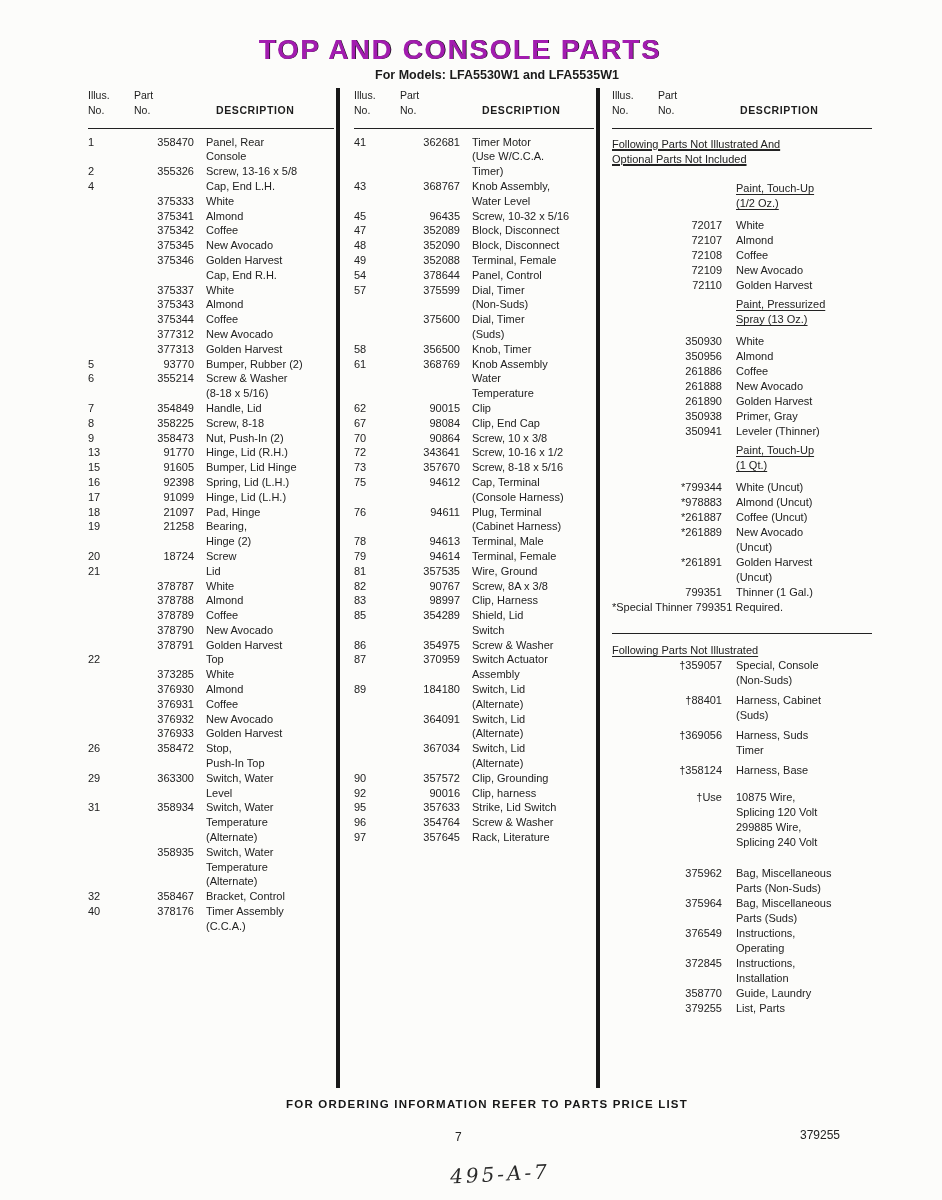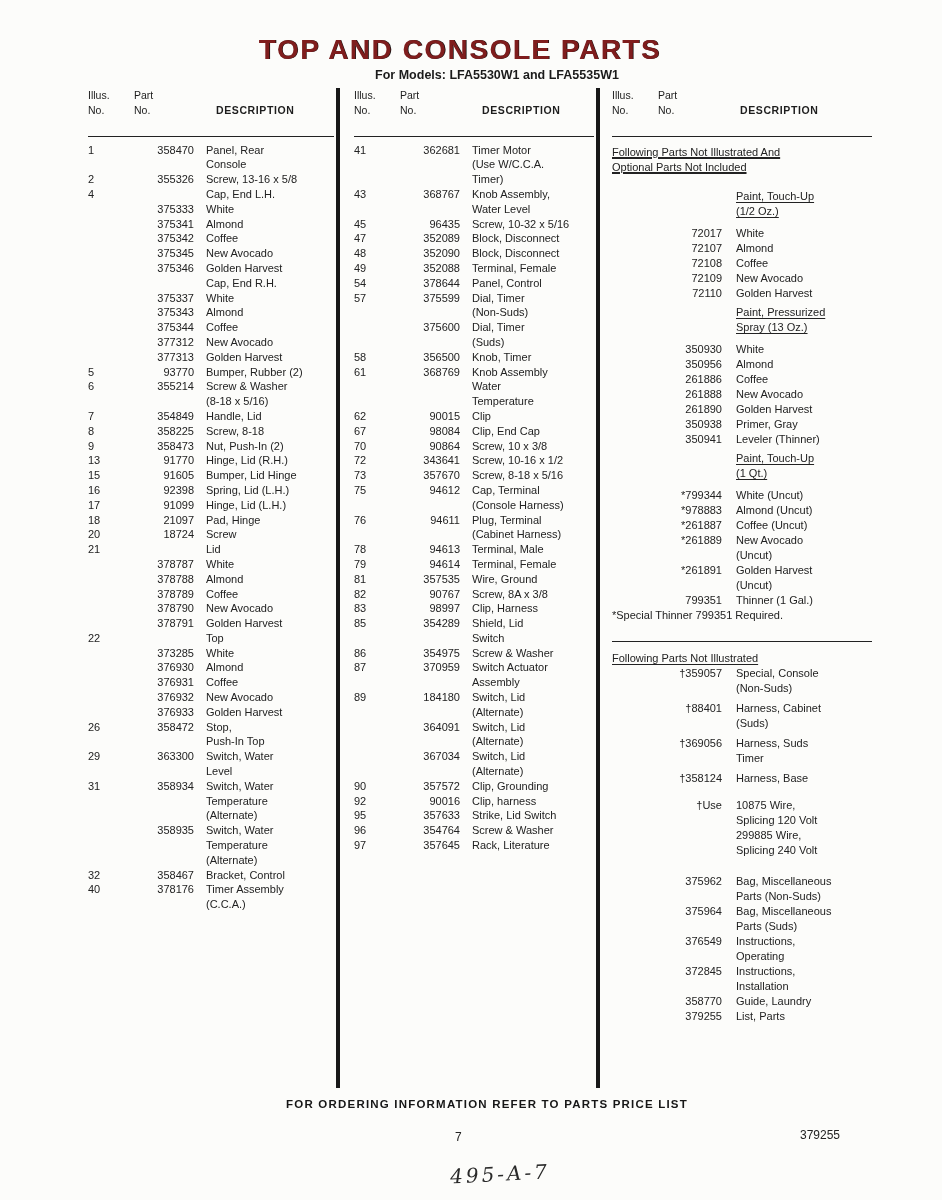--- a/index.html
+++ b/index.html
@@ -9,36 +9,36 @@
     font-family: "Liberation Sans", sans-serif;
     color: #222;
     position: relative;
     overflow: hidden;
   }
   .page { position: absolute; inset: 0; }
 
   .title {
     position: absolute; top: 34px; left: 0; width: 920px;
     text-align: center; font-size: 28px; font-weight: bold;
-    letter-spacing: 1.5px; color: #7f1d1d;
+    letter-spacing: 1.5px; color: #a21caf;
     text-shadow: 0.6px 0 0 #111;
   }
   .subtitle {
     position: absolute; top: 68px; left: 17px; width: 920px;
     text-align: center; font-size: 12.5px; font-weight: bold; color: #1b1b1b; margin-left: 20px;
   }
 
   .cols { position: absolute; top: 88px; left: 88px; width: 790px; display: flex; align-items: flex-start; }
   .col  { font-size: 11px; line-height: 14.8px; }
   .col1 { width: 246px; }
   .bar  { width: 4px; background: #181818; height: 1000px; margin: 0 2px; }
   .col2 { width: 252px; padding-left: 12px; }
   .col3 { width: 270px; padding-left: 10px; line-height: 15px; }
 
-  .thead { border-bottom: 1.5px solid #222; padding-bottom: 18px; margin-bottom: 6px; }
+  .thead { border-bottom: 1.5px solid #222; padding-bottom: 10px; margin-bottom: 6px; }
   .thead-row { display: grid; grid-template-columns: 34px 60px 1fr; column-gap: 12px; }
   .thead .h { font-size: 10.5px; color: #1d1d1d; }
   .h-desc { letter-spacing: 0.6px; padding-left: 10px; font-weight: bold; }
 
   .prow { display: grid; grid-template-columns: 34px 60px 1fr; column-gap: 12px; }
   .c-illus { }
   .c-part { text-align: right; }
   .c-desc { white-space: pre-line; }
 
   
@@ -209,20 +209,26 @@
             <span class="c-illus">17</span>
             <span class="c-part">91099</span>
             <span class="c-desc">Hinge, Lid (L.H.)</span>
           </div>
           <div class="prow">
             <span class="c-illus">18</span>
             <span class="c-part">21097</span>
             <span class="c-desc">Pad, Hinge</span>
           </div>
           <div class="prow">
+            <span class="c-illus">19</span>
+            <span class="c-part">21258</span>
+            <span class="c-desc">Bearing,
+Hinge (2)</span>
+          </div>
+          <div class="prow">
             <span class="c-illus">20</span>
             <span class="c-part">18724</span>
             <span class="c-desc">Screw</span>
           </div>
           <div class="prow">
             <span class="c-illus">21</span>
             <span class="c-part"></span>
             <span class="c-desc">Lid</span>
           </div>
           <div class="prow">

